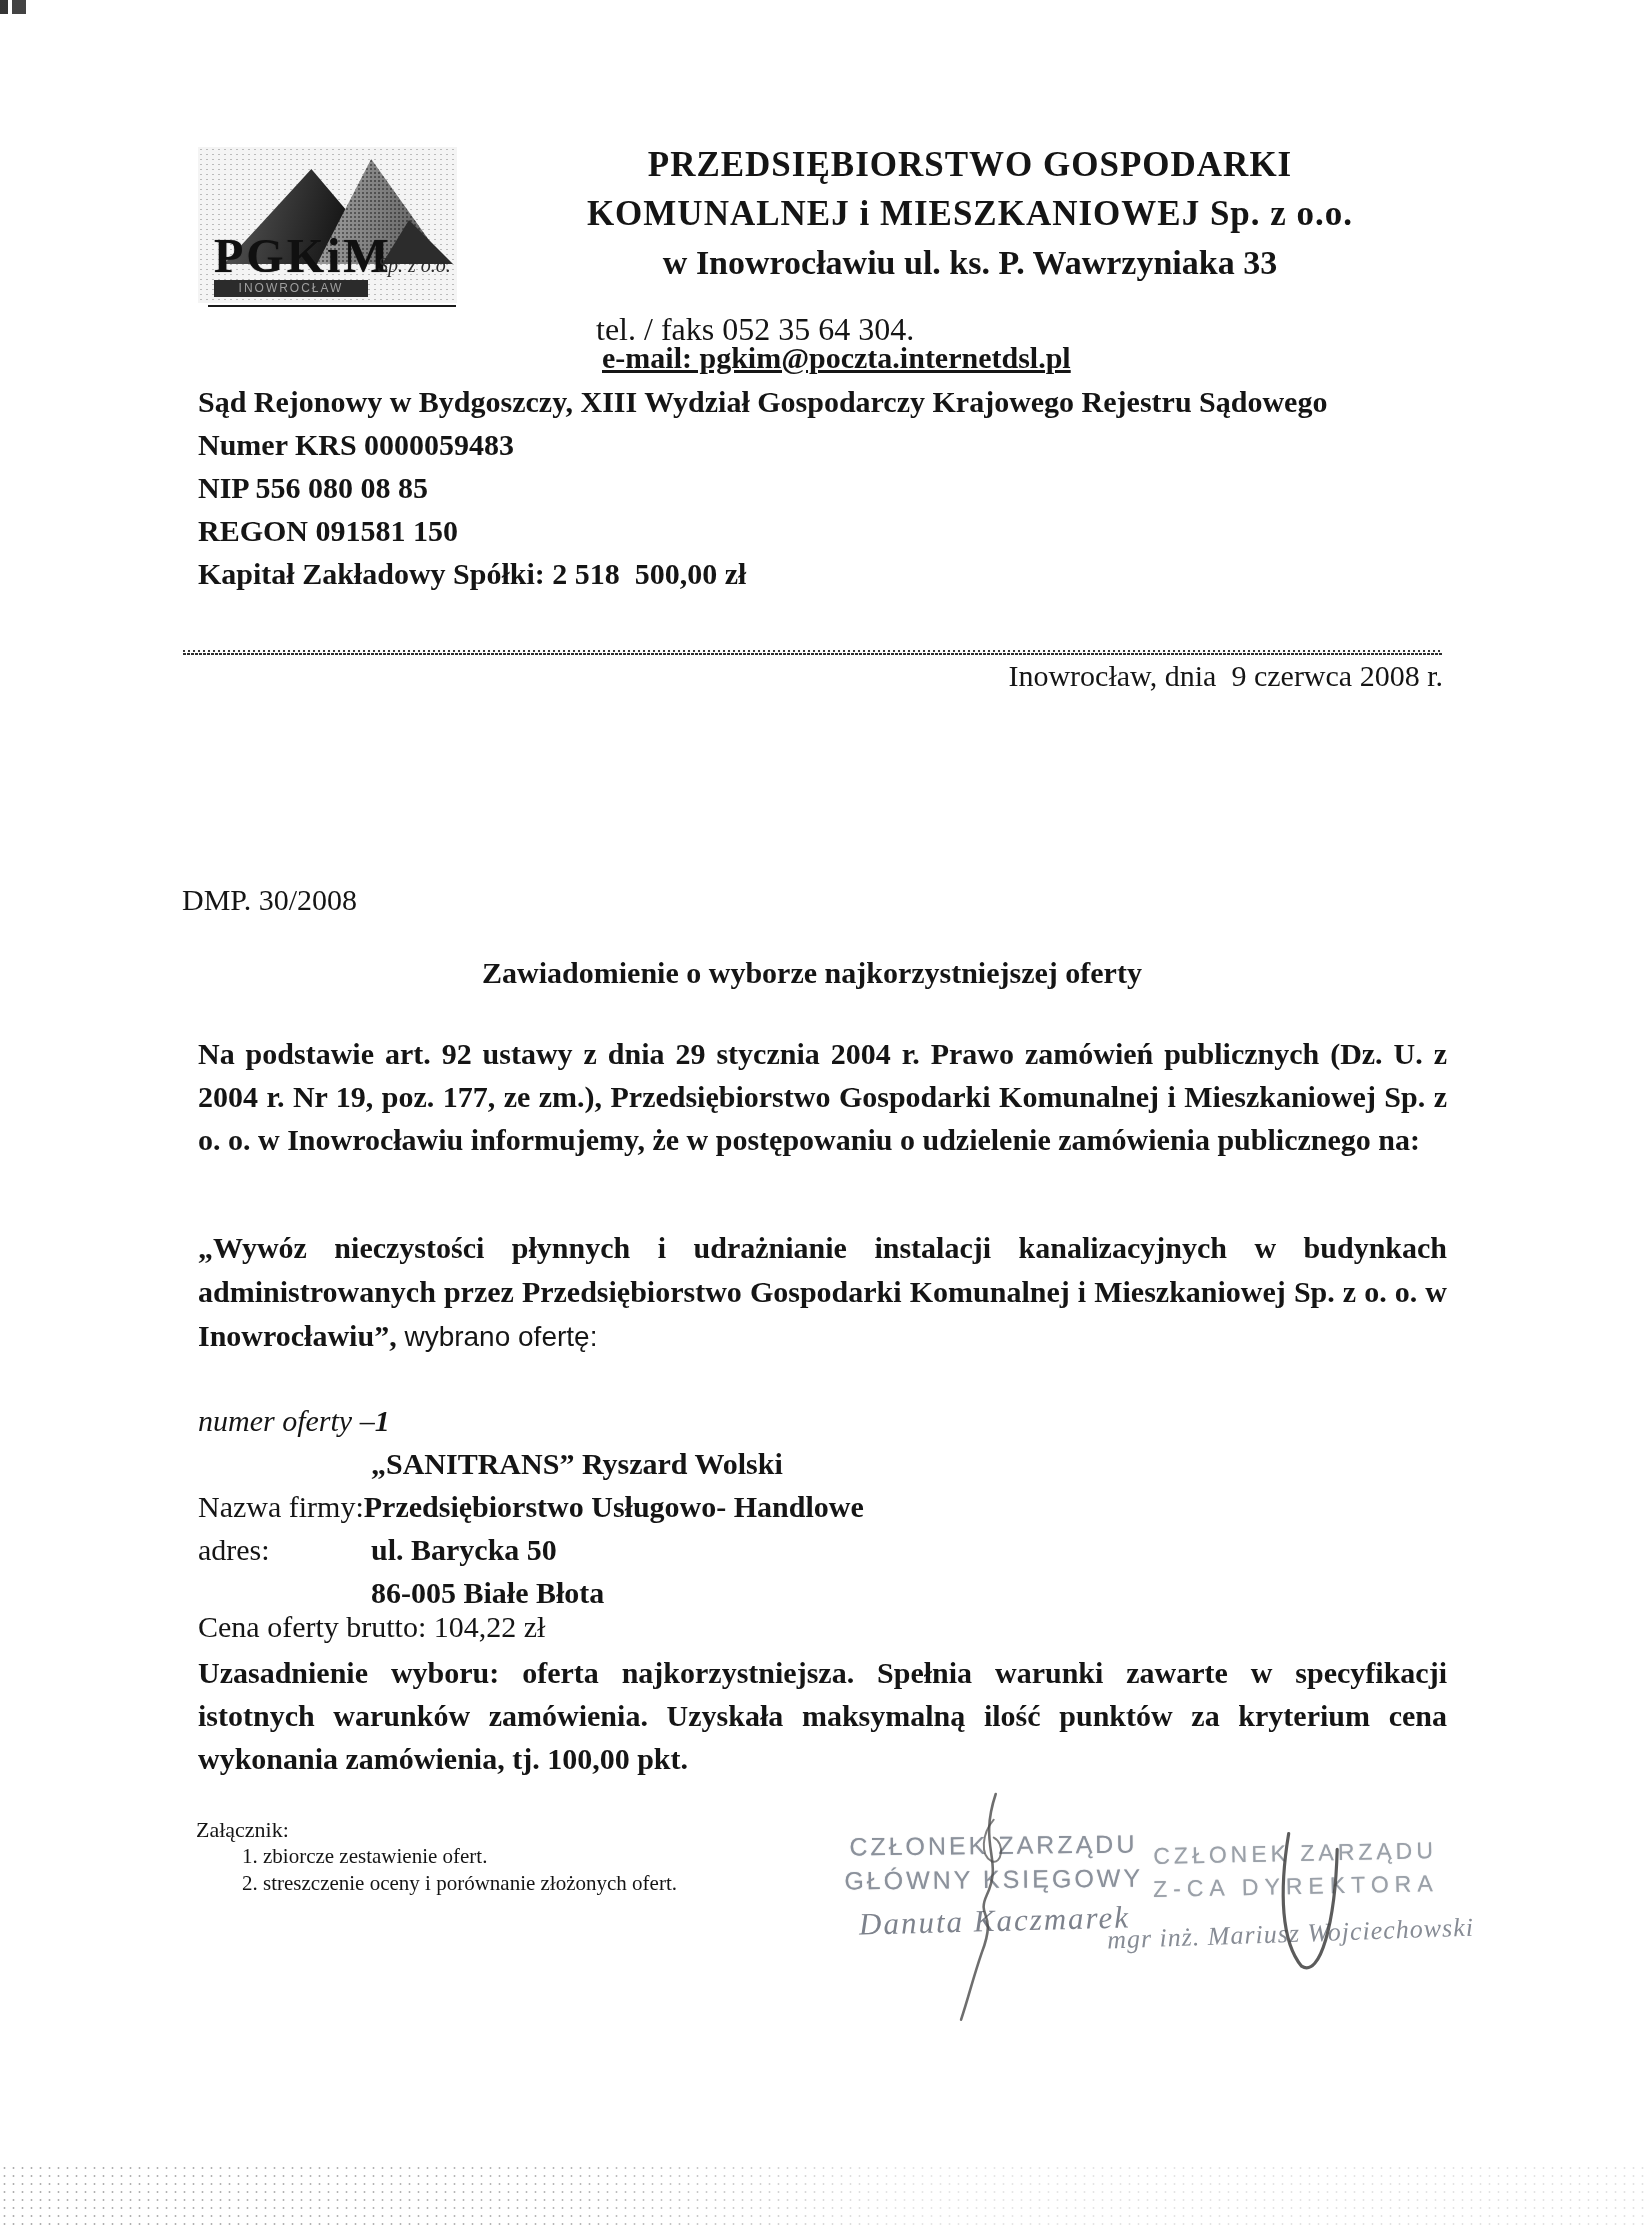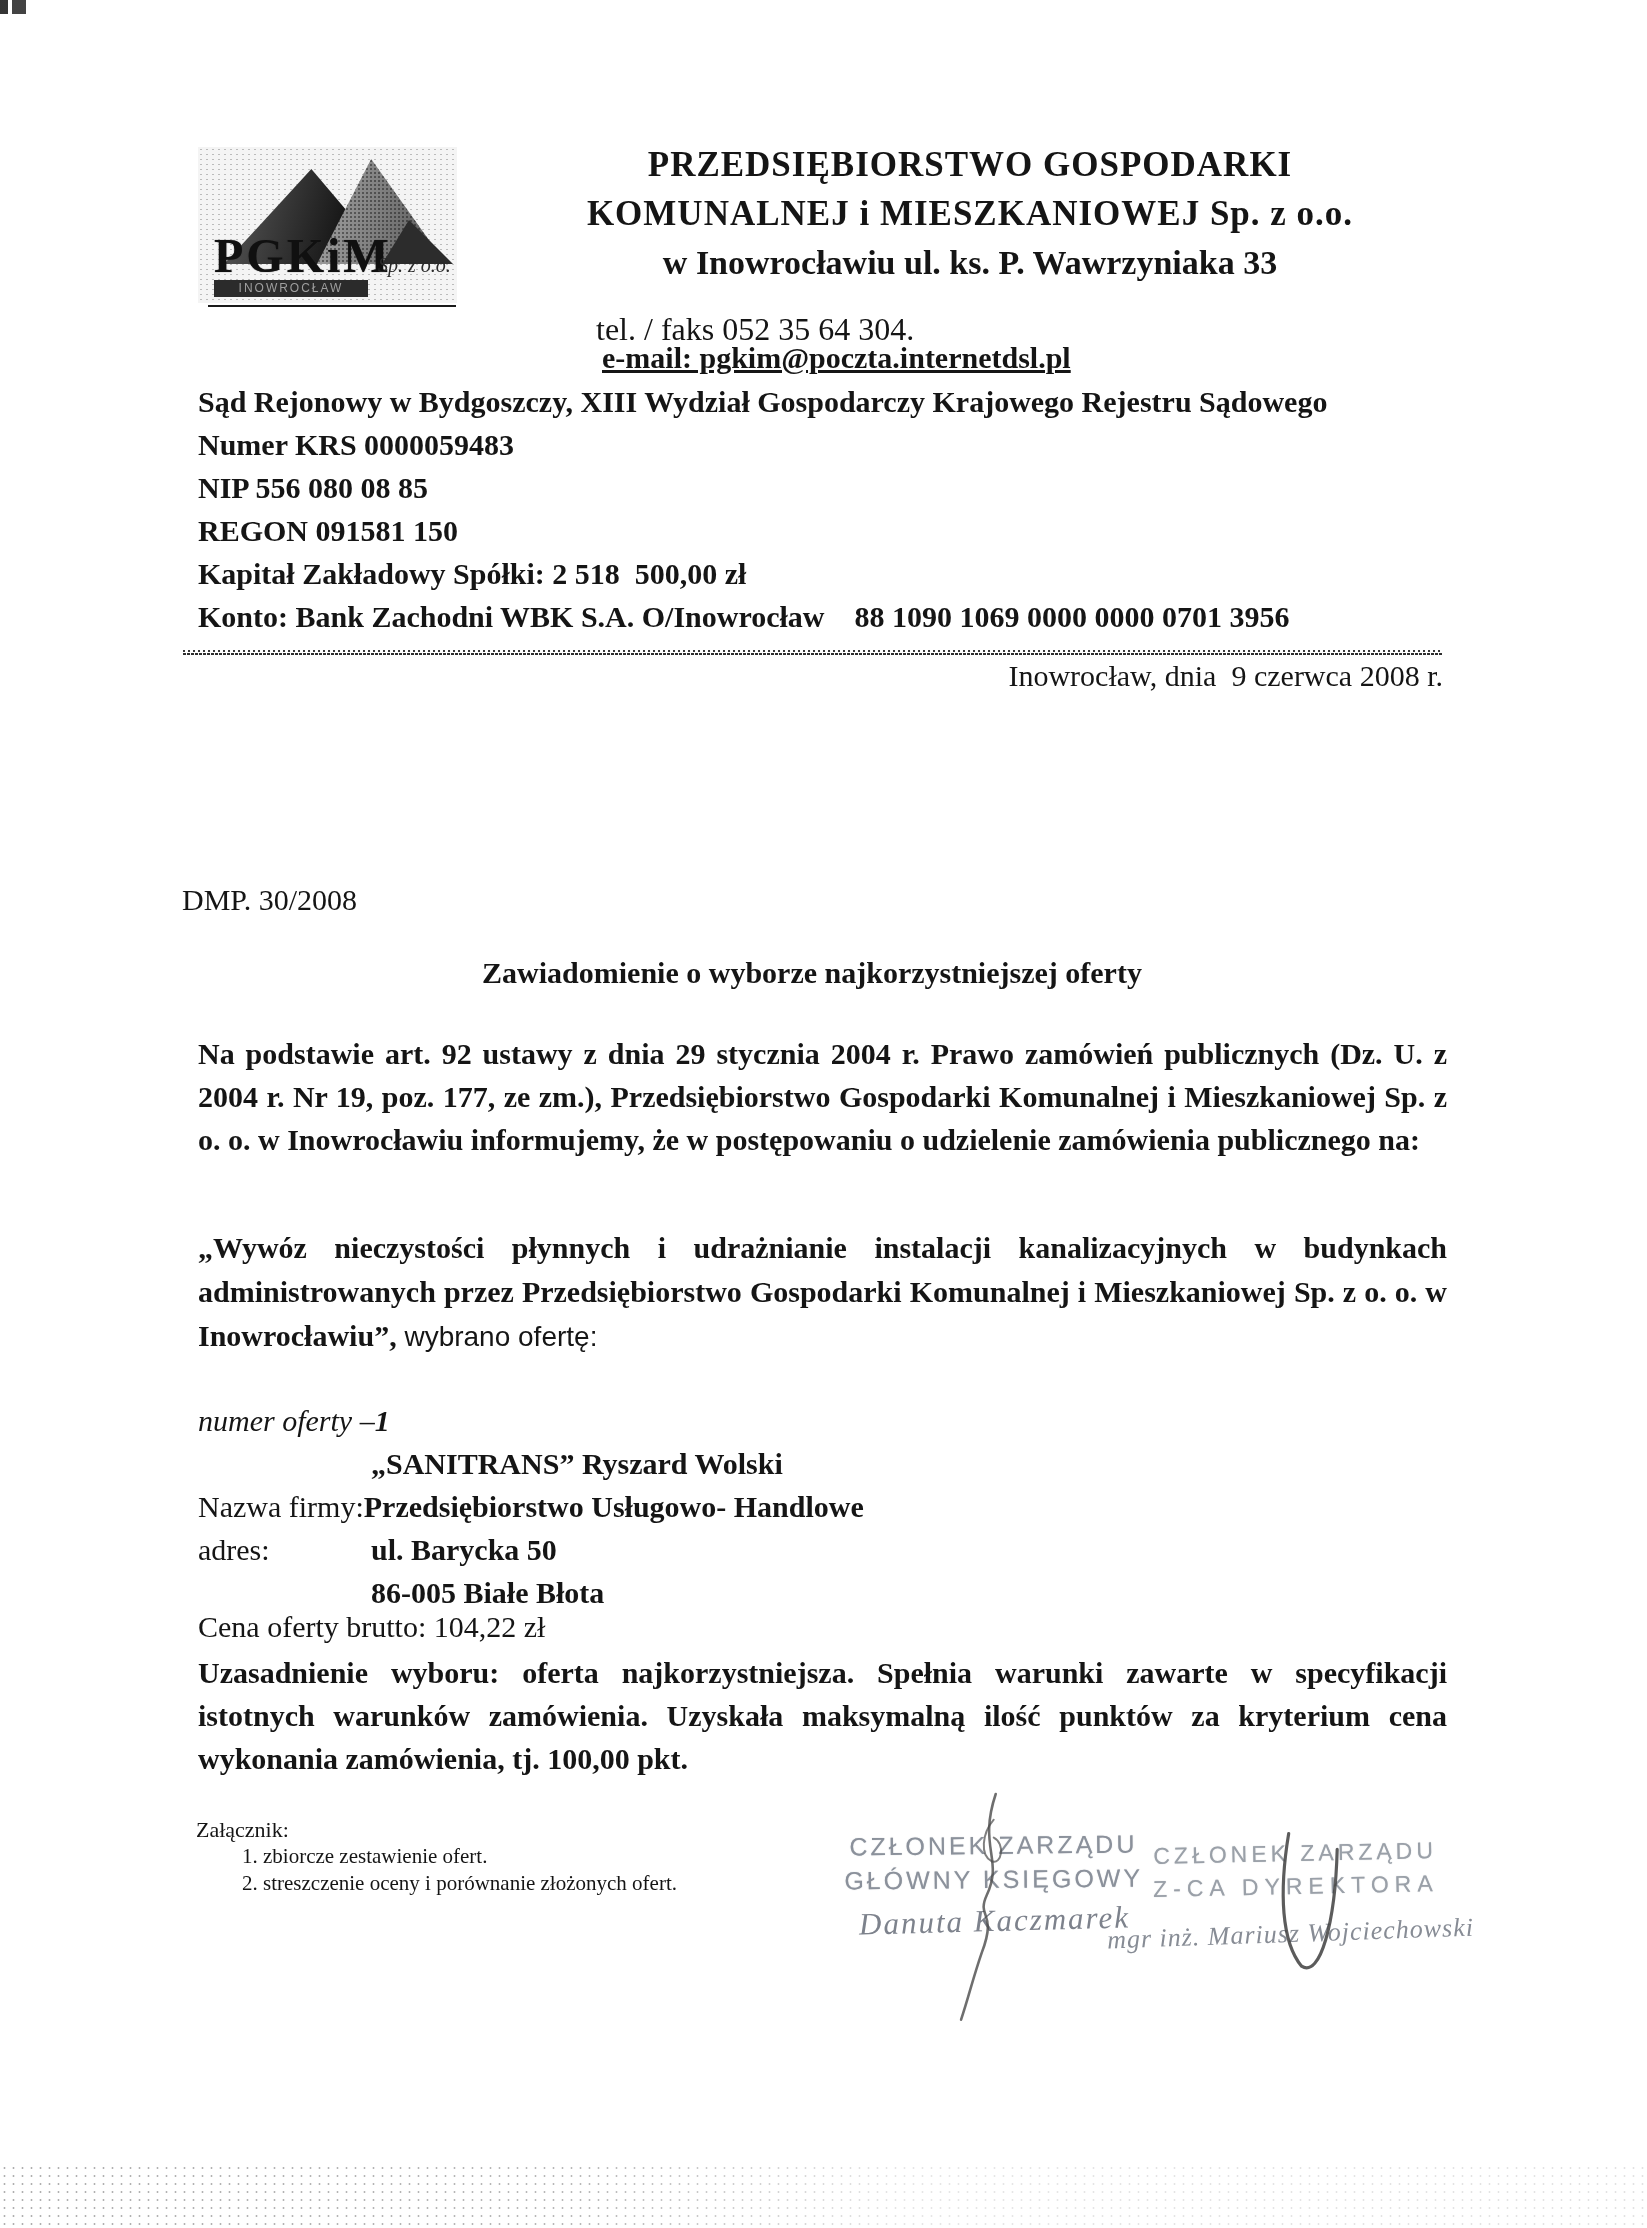--- a/index.html
+++ b/index.html
@@ -164,21 +164,20 @@
   <div class="hl hl3">w Inowrocławiu  ul. ks. P. Wawrzyniaka 33</div>
   <div class="hphone">tel. / faks 052 35 64 304.</div>
   <div class="hemail">e-mail: pgkim@poczta.internetdsl.pl</div>
 
   <div class="registry">
     <div>Sąd Rejonowy w Bydgoszczy, XIII Wydział Gospodarczy Krajowego Rejestru Sądowego</div>
     <div>Numer KRS 0000059483</div>
     <div>NIP 556 080 08 85</div>
     <div>REGON 091581 150</div>
     <div>Kapitał Zakładowy Spółki: 2 518&nbsp; 500,00 zł</div>
-    <div>Konto: Bank Zachodni WBK S.A. O/Inowrocław&nbsp;&nbsp;&nbsp; 88 1090 1069 0000 0000 0701 3956</div>
   </div>
 
   <div class="dotted-rule"></div>
   <div class="dateline">Inowrocław, dnia&nbsp; 9 czerwca 2008 r.</div>
 
   <div class="refnum">DMP. 30/2008</div>
   <div class="doc-title">Zawiadomienie o wyborze najkorzystniejszej oferty</div>
 
   <div class="para p-intro">Na podstawie art. 92 ustawy z dnia 29 stycznia 2004 r. Prawo zamówień publicznych (Dz. U. z 2004 r. Nr 19, poz. 177, ze zm.), Przedsiębiorstwo Gospodarki Komunalnej i Mieszkaniowej Sp. z o. o. w Inowrocławiu  informujemy, że w postępowaniu o udzielenie zamówienia publicznego na:</div>
 

